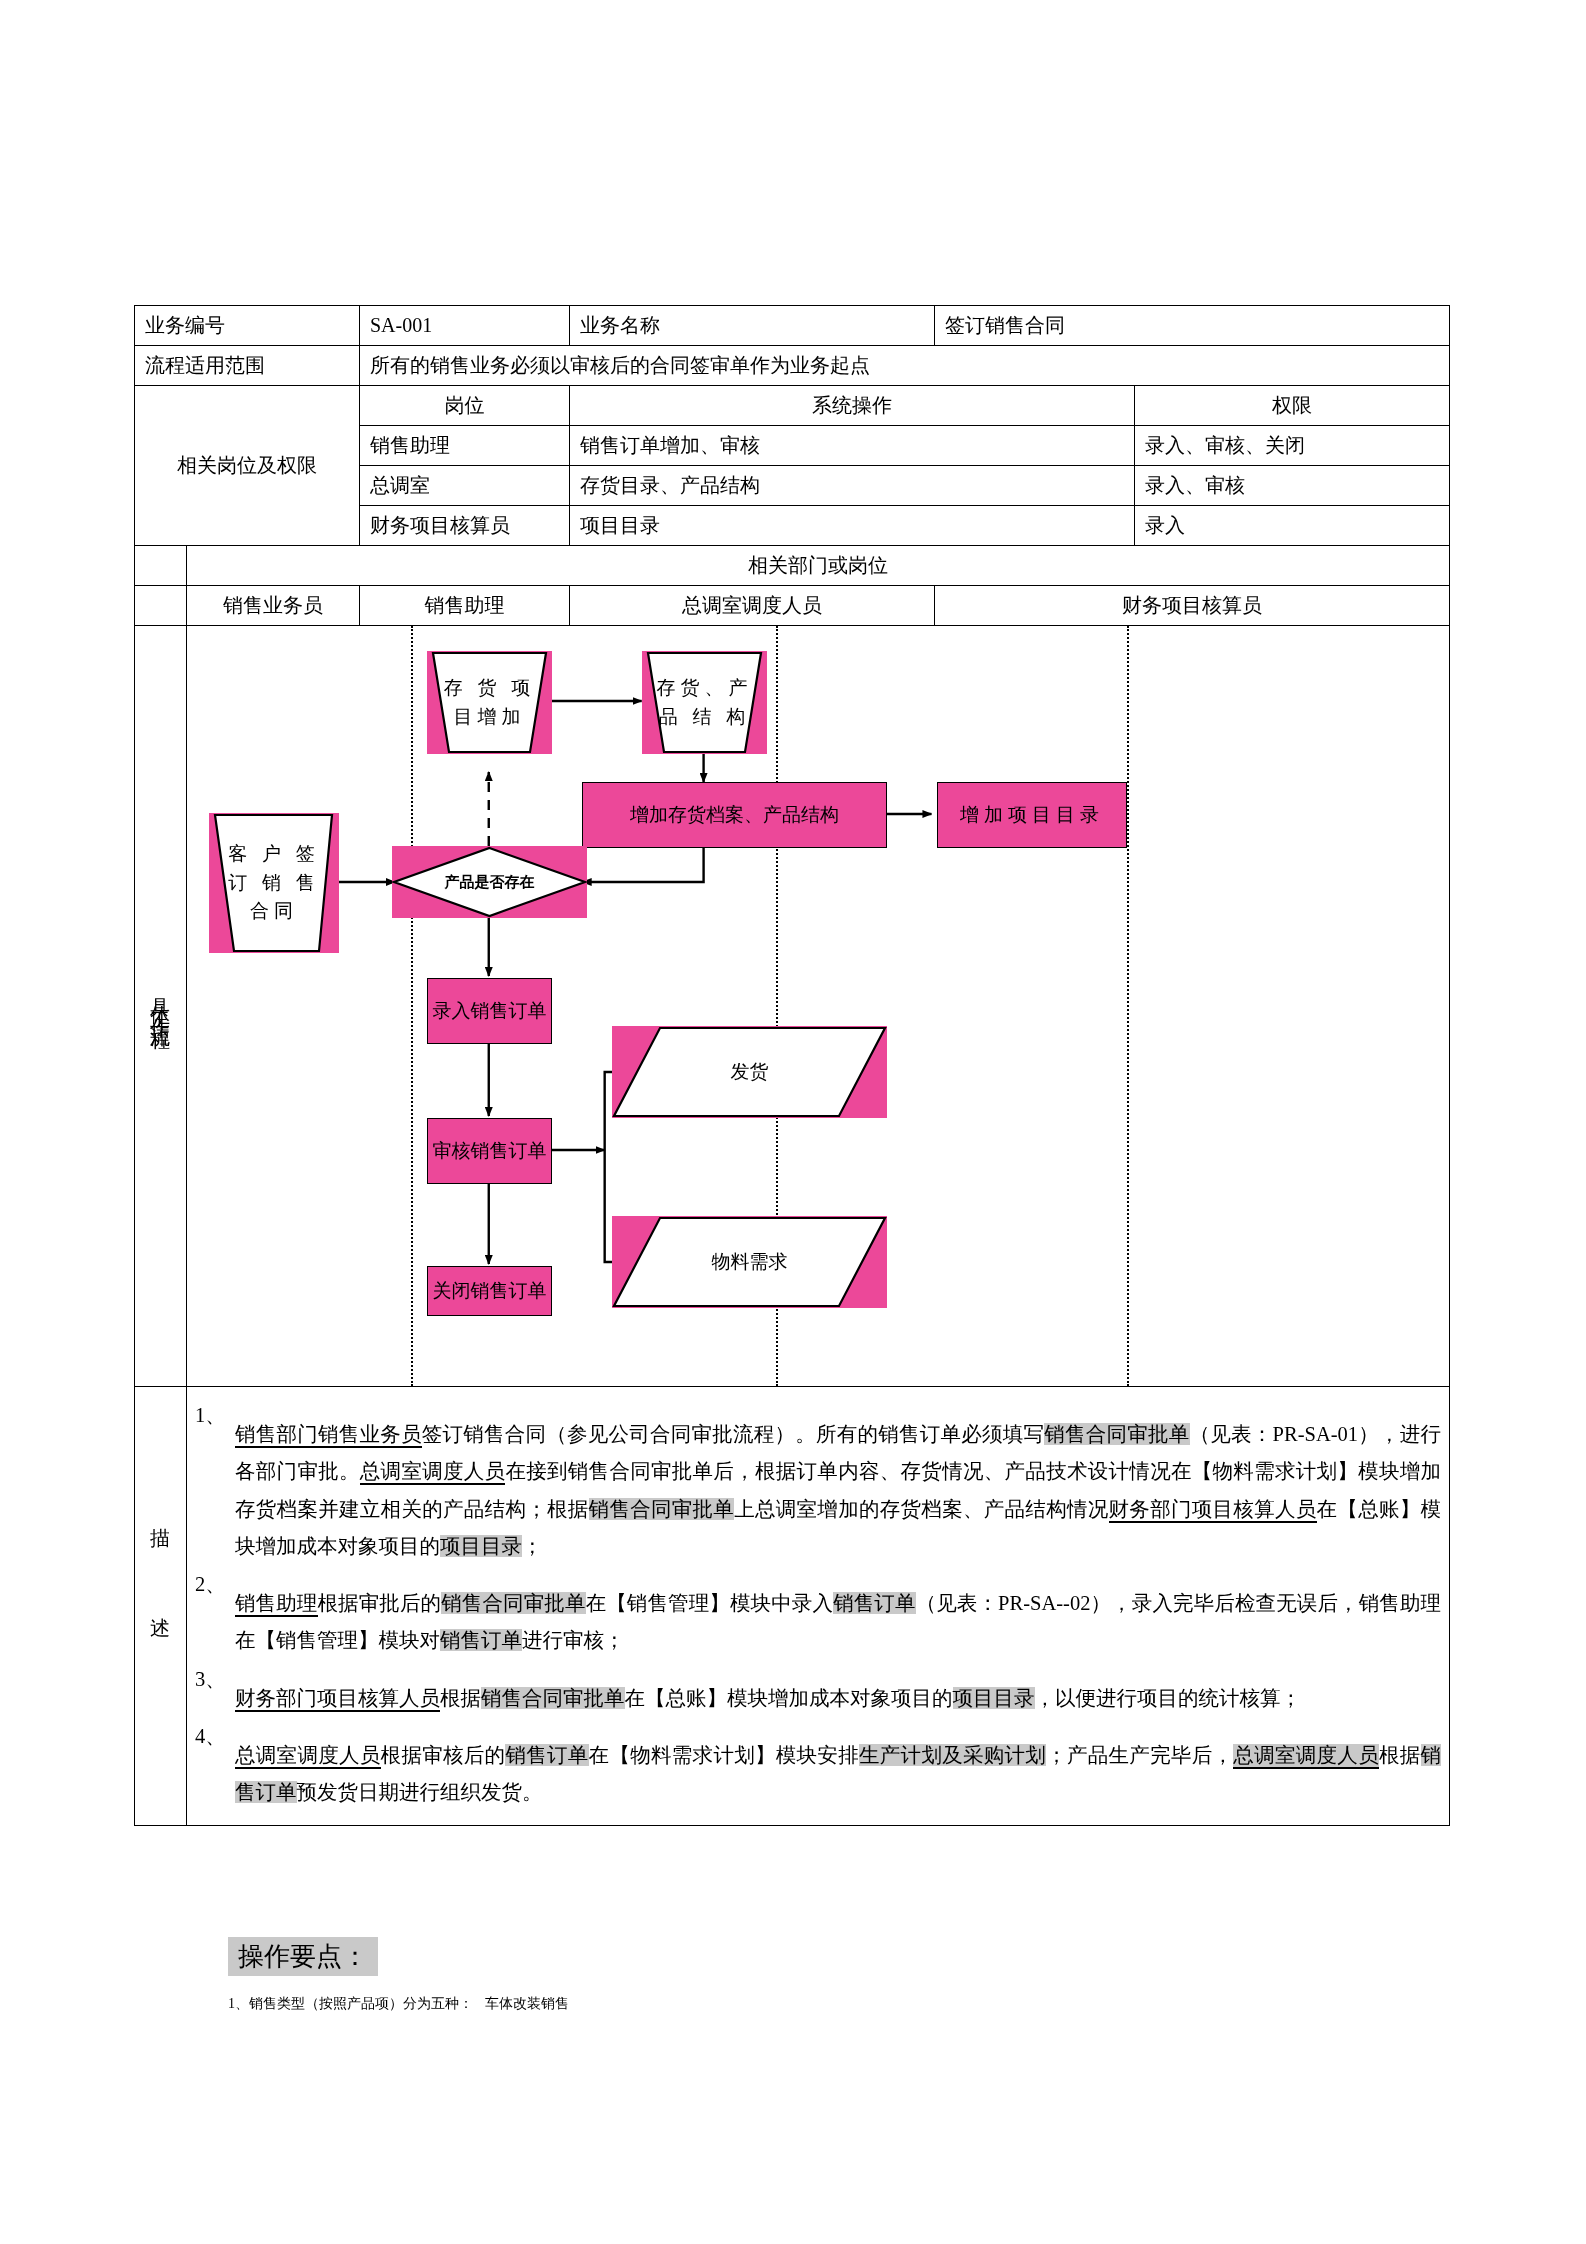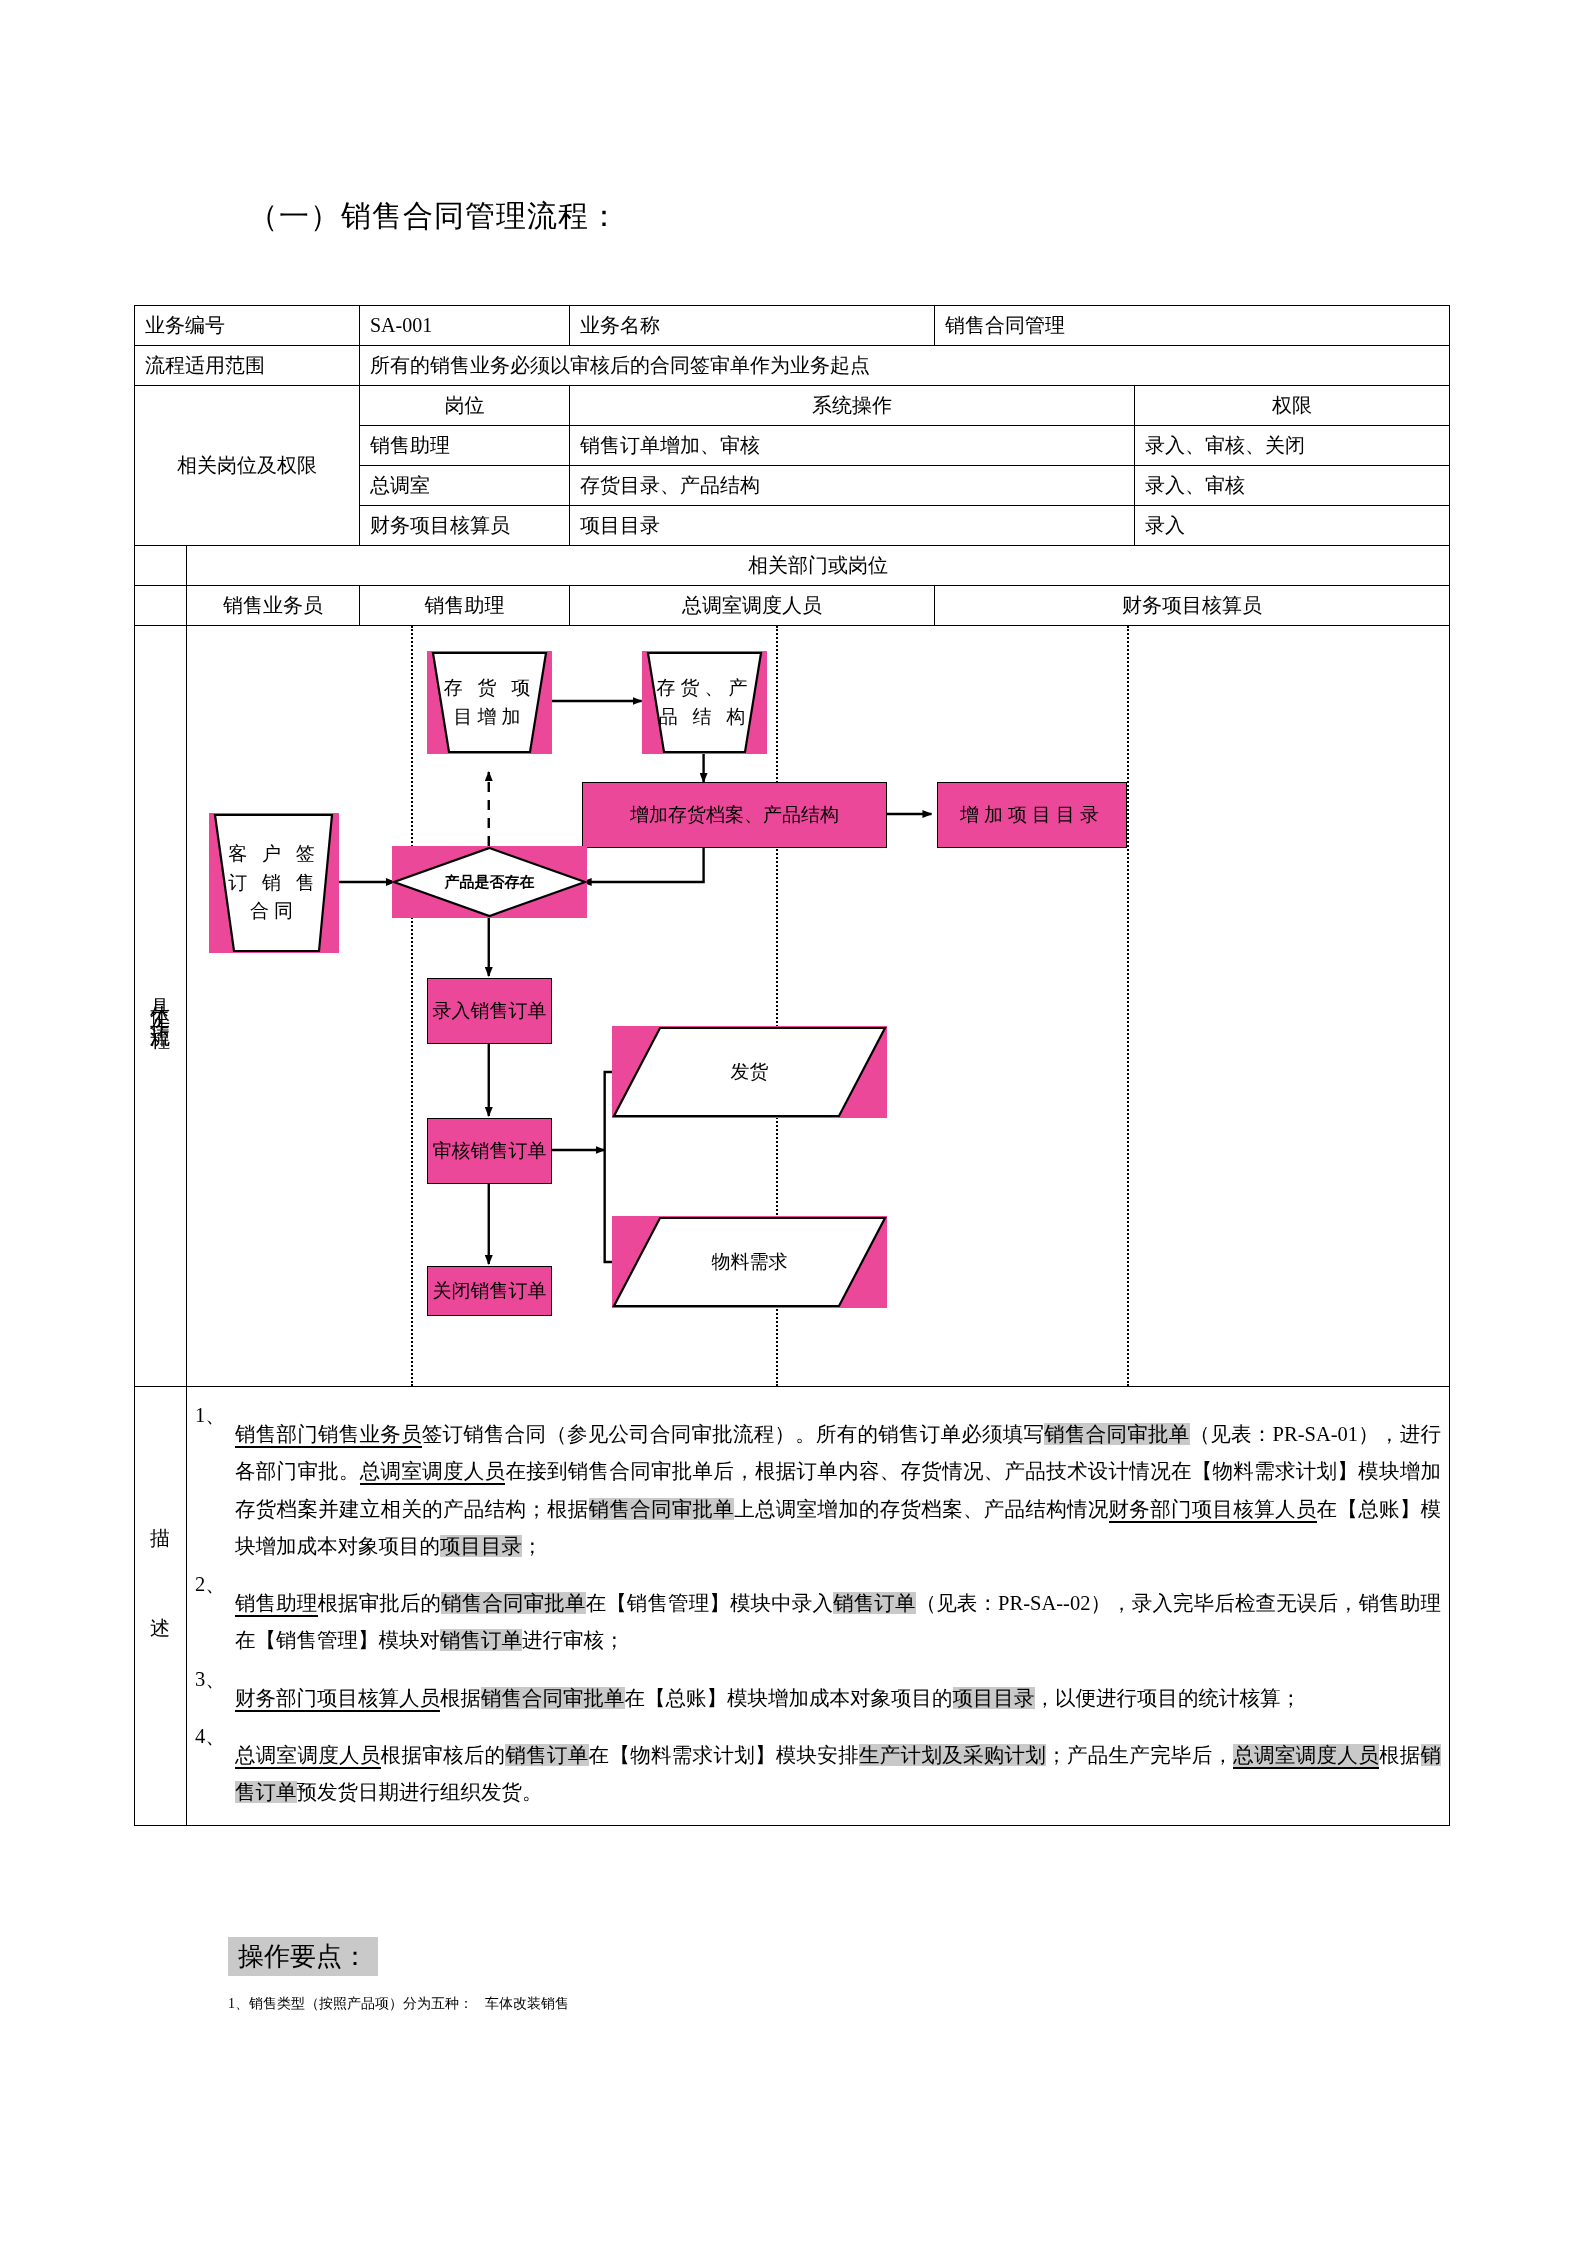--- a/index.html
+++ b/index.html
@@ -145,38 +145,37 @@
     font-size: 14px;
     white-space: nowrap;
   }
   .footer-line .gap { display: inline-block; width: 12px; }
 </style>
 </head>
 <body>
 
 <div class="page">
 
-  <div class="doc-title">（一）销售合同管理流程：</div>
 
   <table class="main-table">
     <colgroup>
       <col style="width:52px">
       <col style="width:173px">
       <col style="width:210px">
       <col style="width:365px">
       <col style="width:200px">
       <col style="width:315px">
     </colgroup>
     <tbody>
 
       <tr>
         <td class="c-label nowrap" colspan="2">业务编号</td>
         <td class="c-label nowrap">SA-001</td>
         <td class="c-label nowrap">业务名称</td>
-        <td class="c-label nowrap" colspan="2">销售合同管理</td>
+        <td class="c-label nowrap" colspan="2">签订销售合同</td>
       </tr>
 
       <tr>
         <td class="c-label nowrap" colspan="2">流程适用范围</td>
         <td class="c-label" colspan="4">所有的销售业务必须以审核后的合同签审单作为业务起点</td>
       </tr>
 
       <tr>
         <td class="vert-label" colspan="2" rowspan="4">
           <span>相关岗位及权限</span>

